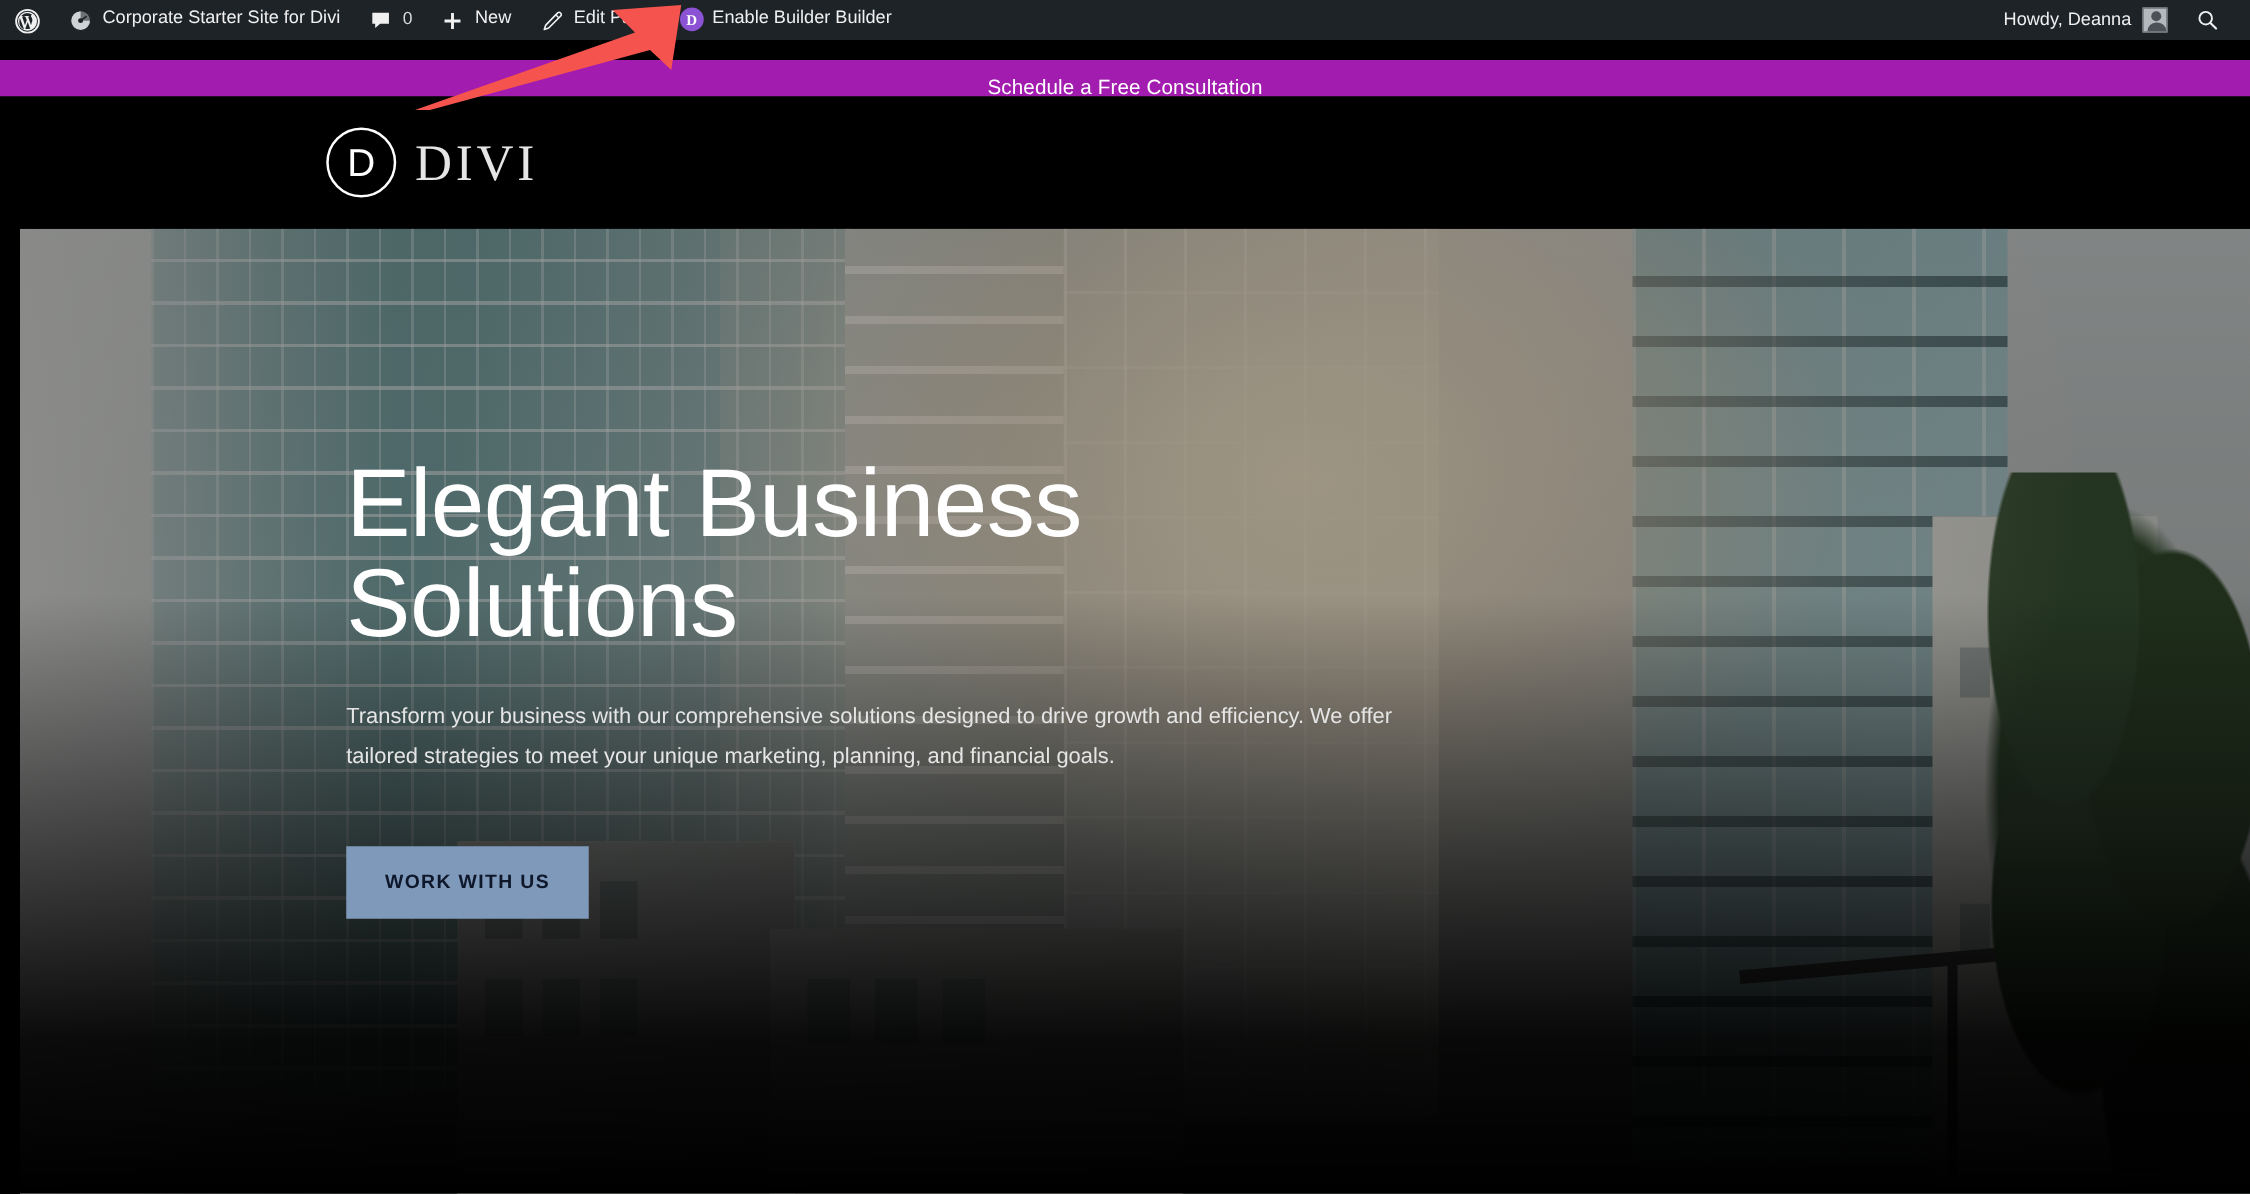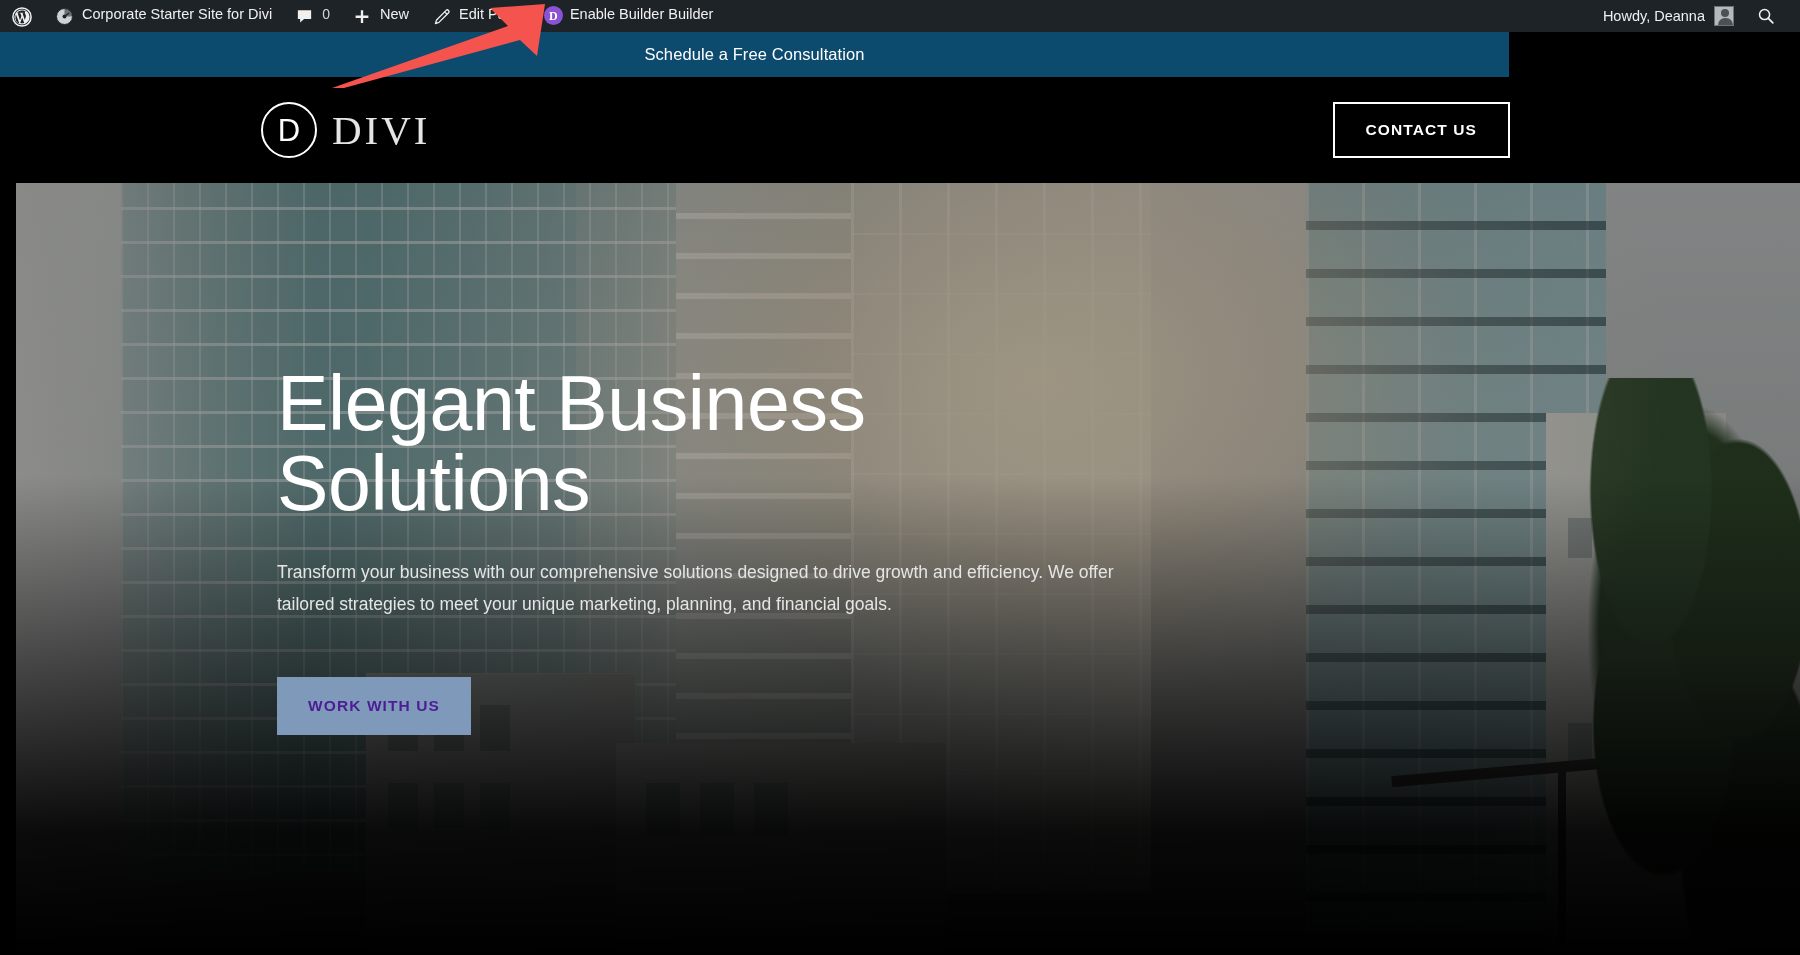--- a/index.html
+++ b/index.html
@@ -39,22 +39,22 @@
     display:block; position:relative; overflow:hidden;
   }
   .avatar::before{ content:""; position:absolute; top:2px; left:6px;
     width:8px;height:8px;border-radius:50%;background:#4a5157;}
   .avatar::after{ content:""; position:absolute; top:11px; left:2.5px;
     width:15px;height:11px;border-radius:7px 7px 0 0;background:#4a5157;}
   .ab-search{ padding:0 10px 0 12px; display:flex;align-items:center;height:32px;cursor:pointer;}
 
   
   .promo{
-    position:absolute; top:32px; left:0; width:1509px; height:45px;
-    background:#0c4a6e; display:flex; align-items:center; justify-content:center;
+    position:absolute; top:48px; left:0; width:1800px; height:45px;
+    background:#a21caf; display:flex; align-items:center; justify-content:center;
     z-index:20;
   }
   .promo span{ color:#ffffff; font-size:16.5px; letter-spacing:.1px; cursor:pointer; }
 
   
   .siteheader{
     position:absolute; top:77px; left:0; width:1800px; height:106px;
     background:#000; display:flex; align-items:center; z-index:20;
   }
   .logo{ display:flex; align-items:center; gap:15px; margin-left:261px; cursor:pointer; }
@@ -153,21 +153,21 @@
   .hero-h1{
     color:#fff; font-size:77px; line-height:1.04; font-weight:300;
     letter-spacing:-.4px; max-width:640px; margin-bottom:34px;
     font-family:"Liberation Sans", sans-serif;
   }
   .hero-p{
     color:#e5e5e5; font-size:17.5px; line-height:1.78; max-width:890px;
     margin-bottom:57px;
   }
   .hero-cta{
-    background:#7f99bb; color:#4c1d95; border:none;
+    background:#7f99bb; color:#0f172a; border:none;
     padding:20px 31px; font-size:15.5px; font-weight:700; letter-spacing:1.1px;
     align-self:flex-start; cursor:pointer;
     font-family:"Liberation Sans", sans-serif;
   }
 
   
   .arrow{ position:absolute; left:330px; top:0px; width:260px; height:90px; z-index:60;
           pointer-events:none; }
 </style>
 </head>
@@ -252,21 +252,20 @@
   <span>Schedule a Free Consultation</span>
 </div>
 
 <div class="siteheader">
   <div class="logo">
     <span class="logo-mark">D</span>
     <span class="logo-word">DIVI</span>
   </div>
 
 
-  <button class="contact-btn">CONTACT US</button>
 </div>
 
 <section class="hero">
   <div class="hero-photo">
     <div class="sky"></div>
     <div class="bldg glass-a"></div>
     <div class="bldg glass-b"></div>
     <div class="bldg glass-c"></div>
     <div class="bldg glass-d"></div>
     <div class="bldg lowrise-1">

